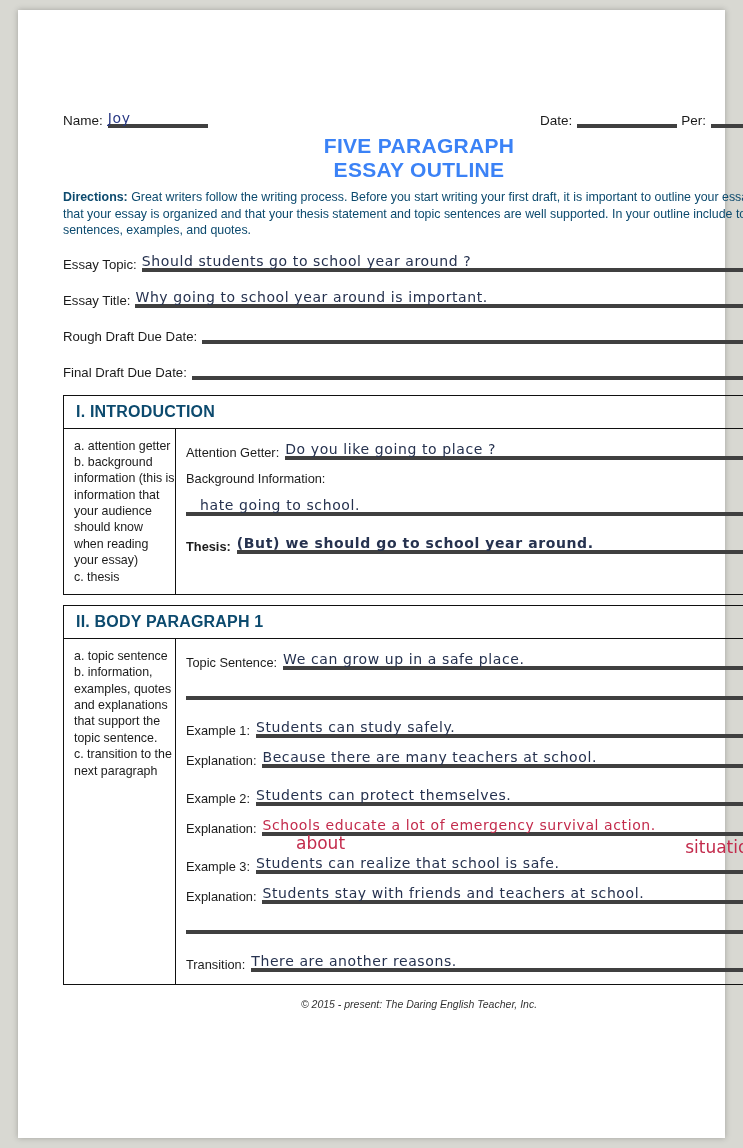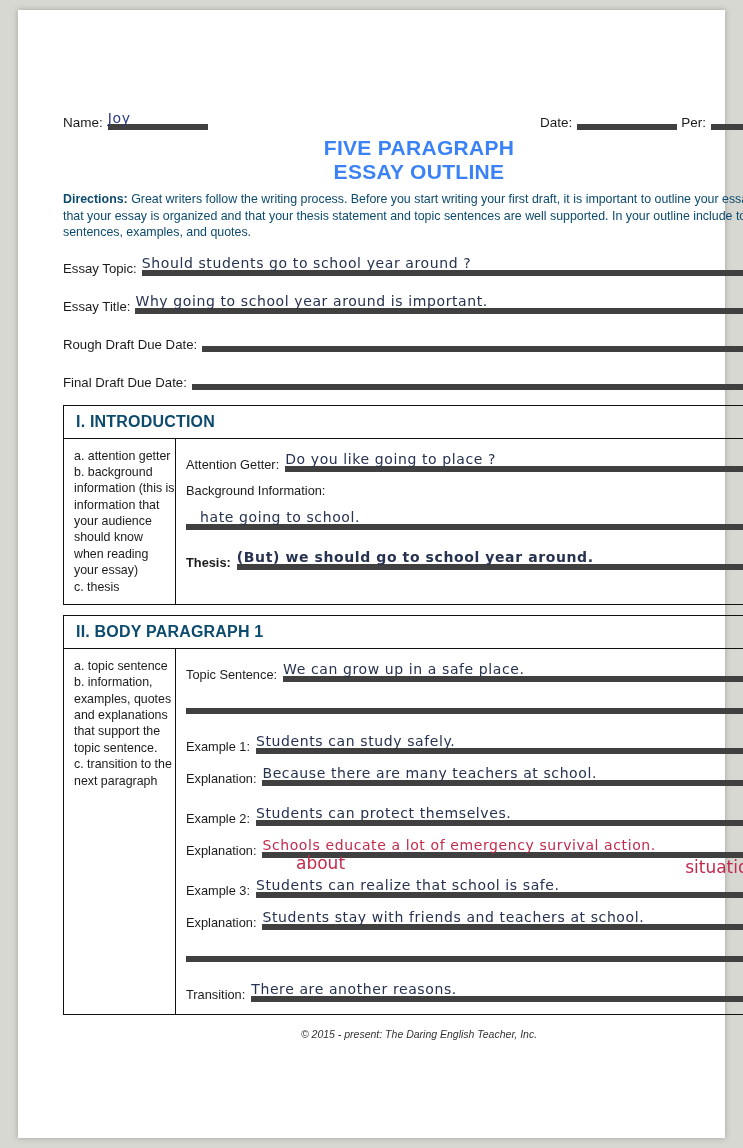--- a/index.html
+++ b/index.html
@@ -32,21 +32,21 @@
   
   .row-nameline {
     display: flex;
     align-items: flex-end;
     font-size: 13.5px;
     color: #1b1b1b;
     margin-bottom: 4px;
   }
   .lbl { white-space: nowrap; }
   .ul {
-    border-bottom: 6px solid #404040;
+    border-bottom: 4px solid #404040;
     flex: 1 1 auto;
     min-height: 15px;
     margin: 0 4px 0 5px;
   }
   .ul.fixed60 { flex: 0 0 60px; }
   .ul.fixed100 { flex: 0 0 100px; }
   .hw {
     font-family: "DejaVu Sans", sans-serif;
     color: #2f3c78;
     font-size: 14px;

